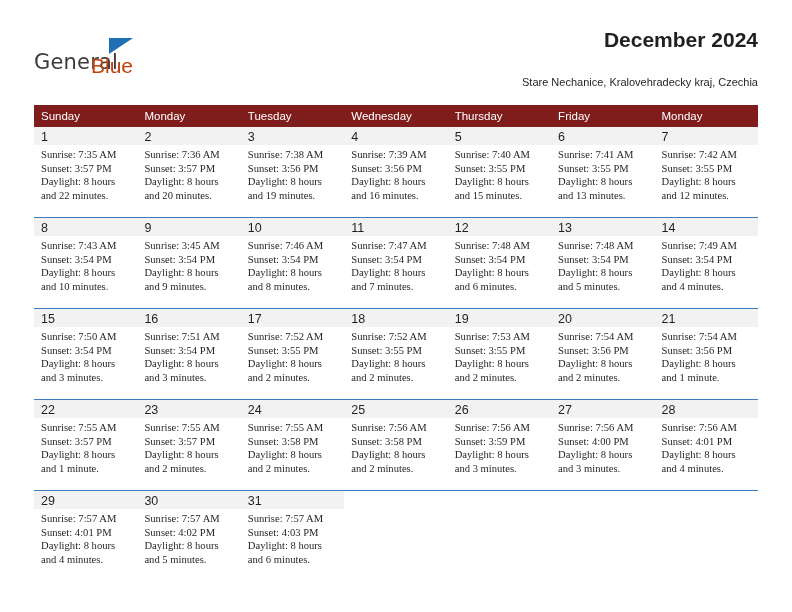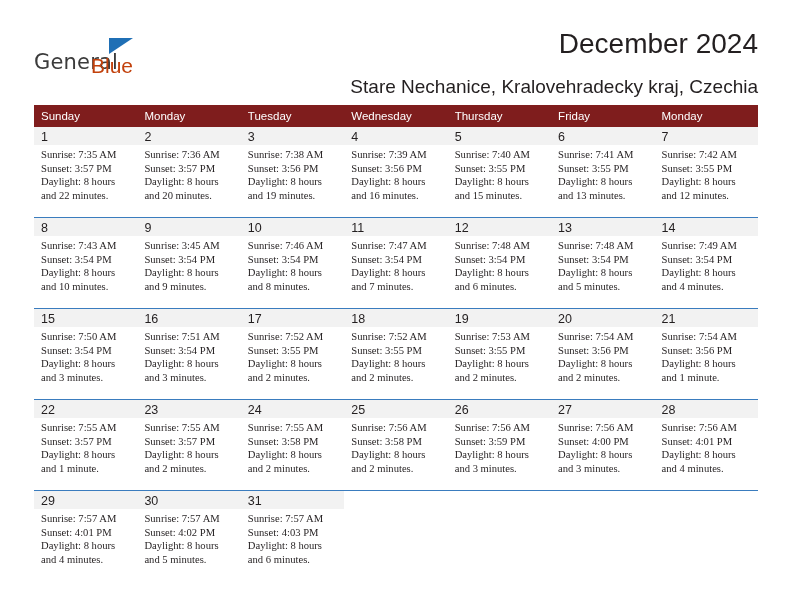--- a/index.html
+++ b/index.html
@@ -59,31 +59,31 @@
     left: 57px;
     top: 20px;
     font-size: 21px;
     color: #c2410c;
     font-family: Liberation Sans, sans-serif;
   }
   .title {
     position: absolute;
     right: 0;
     top: 0;
-    font-size: 28px;
-    font-weight: normal;
+    font-size: 21px;
+    font-weight: bold;
     color: #231f20;
     text-align: left;
     white-space: nowrap;
   }
   .subtitle {
     position: absolute;
     right: 0;
     top: 48px;
-    font-size: 19px;
+    font-size: 11px;
     color: #231f20;
     text-align: right;
     white-space: nowrap;
   }
 
   
   .calendar {
     position: absolute;
     left: 34px;
     top: 105px;

